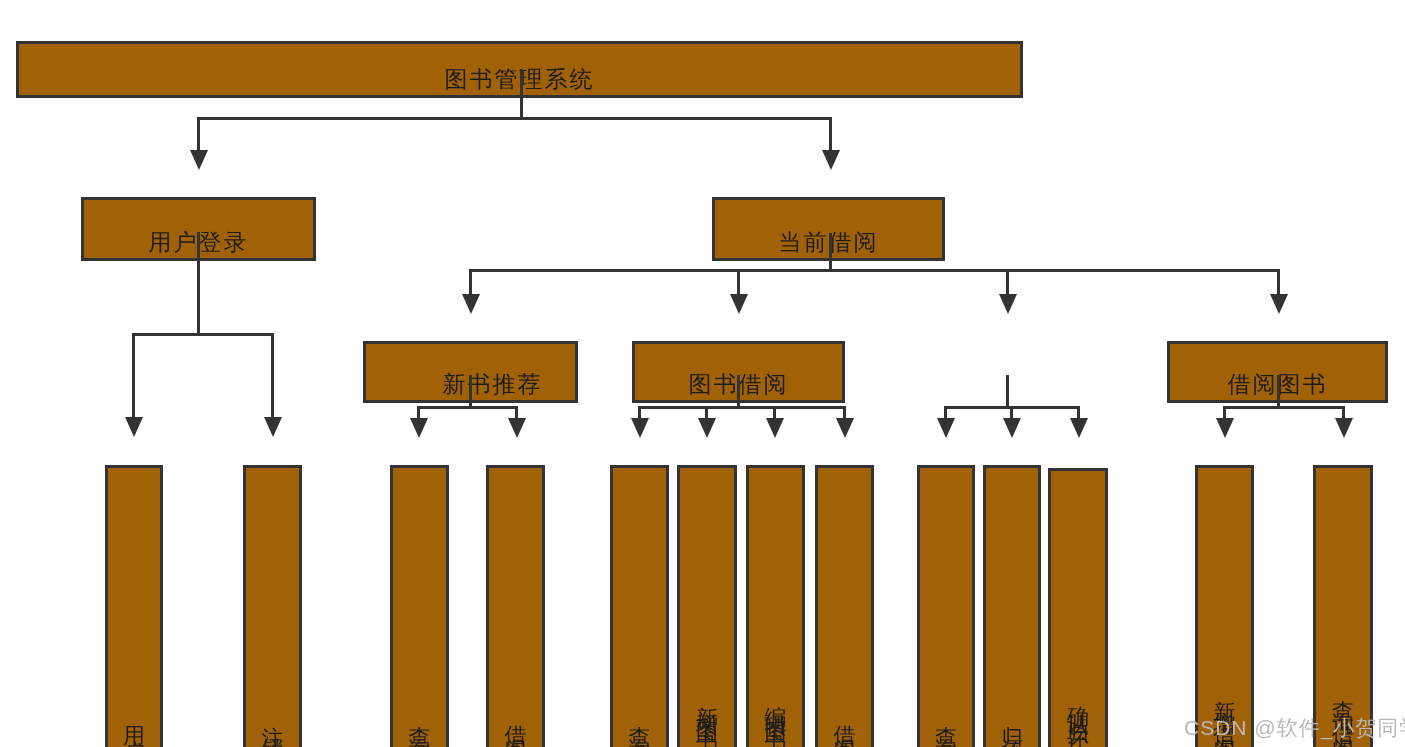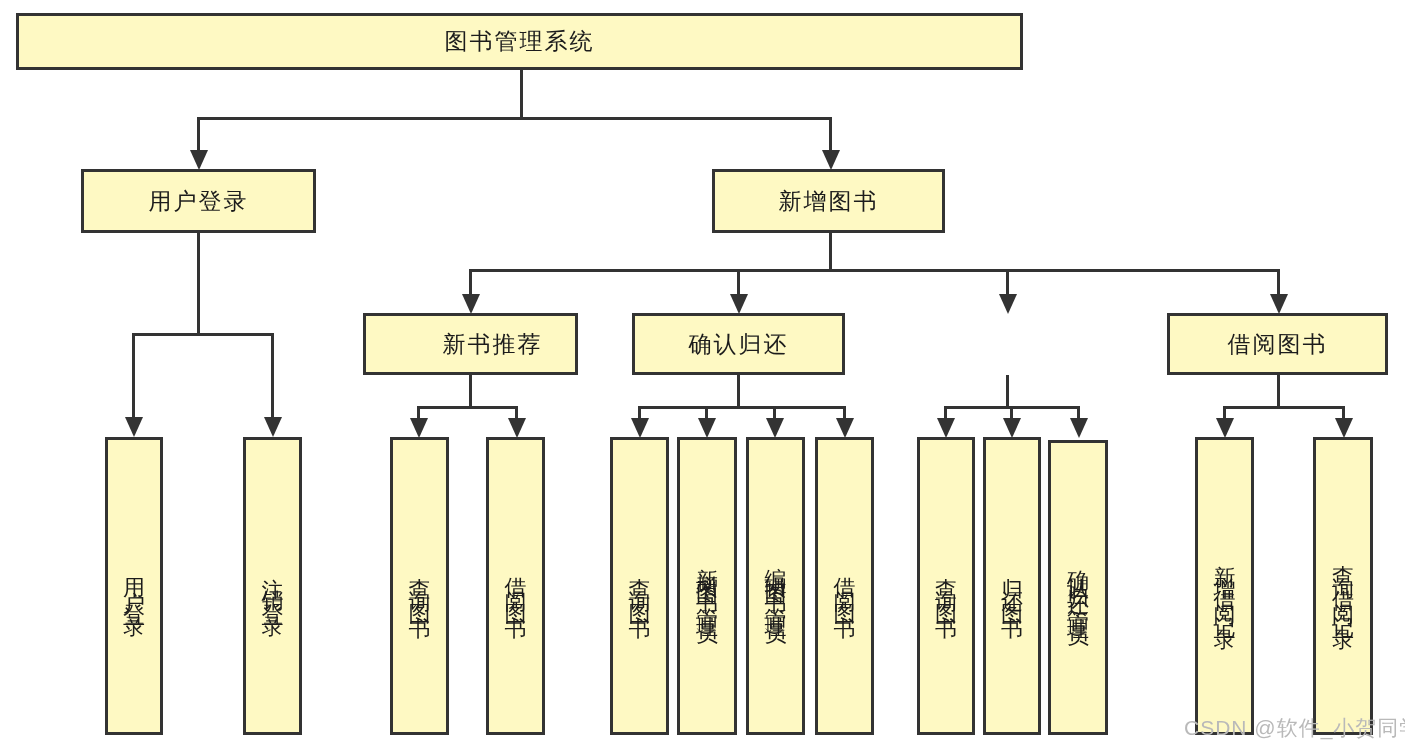--- a/index.html
+++ b/index.html
@@ -14,24 +14,25 @@
     width:1405px;height:747px;
     background:var(--bg);
     overflow:hidden;
     font-family:"Liberation Sans","DejaVu Sans",sans-serif;
     color:var(--text);
   }
   .box{
     position:absolute;
     box-sizing:border-box;
     border:3px solid var(--line);
-    background:#fef9c3;
+    background:#a16207;
     display:flex;
-    align-items:center;
+    align-items:flex-end;
     justify-content:center;
+    margin-top:28px;
   }
   .hdr .label{
     font-size:23px;
     letter-spacing:2px;
     white-space:nowrap;
   }
   .leaf .label{
     writing-mode:vertical-rl;
     text-orientation:mixed;
     font-size:22px;
@@ -72,21 +73,21 @@
   <div class="hl" style="left:197px;top:117px;width:635px;"></div>
   <div class="vl" style="left:197px;top:117px;height:34px;"></div>
   <div class="arrow" style="left:190px;top:150px;"></div>
   <div class="vl" style="left:829px;top:117px;height:34px;"></div>
   <div class="arrow" style="left:822px;top:150px;"></div>
 
   <div class="box hdr" style="left:81px;top:169px;width:235px;height:64px;">
     <span class="label">用户登录</span>
   </div>
   <div class="box hdr" style="left:712px;top:169px;width:233px;height:64px;">
-    <span class="label">新增图书</span>
+    <span class="label">当前借阅</span>
   </div>
 
   <div class="vl" style="left:197px;top:232px;height:103px;"></div>
   <div class="hl" style="left:132px;top:333px;width:142px;"></div>
   <div class="vl" style="left:132px;top:333px;height:85px;"></div>
   <div class="arrow" style="left:125px;top:417px;"></div>
   <div class="vl" style="left:271px;top:333px;height:85px;"></div>
   <div class="arrow" style="left:264px;top:417px;"></div>
 
   <div class="vl" style="left:829px;top:233px;height:38px;"></div>
@@ -97,21 +98,21 @@
   <div class="arrow" style="left:730px;top:294px;"></div>
   <div class="vl" style="left:1006px;top:269px;height:26px;"></div>
   <div class="arrow" style="left:999px;top:294px;"></div>
   <div class="vl" style="left:1277px;top:269px;height:26px;"></div>
   <div class="arrow" style="left:1270px;top:294px;"></div>
 
   <div class="box hdr" style="left:363px;top:313px;width:215px;height:62px;padding-left:44px;">
     <span class="label">新书推荐</span>
   </div>
   <div class="box hdr" style="left:632px;top:313px;width:213px;height:62px;">
-    <span class="label">确认归还</span>
+    <span class="label">图书借阅</span>
   </div>
   <div class="box hdr" style="left:1167px;top:313px;width:221px;height:62px;">
     <span class="label">借阅图书</span>
   </div>
 
   <div class="vl" style="left:469px;top:375px;height:33px;"></div>
   <div class="hl" style="left:417px;top:406px;width:101px;"></div>
   <div class="vl" style="left:417px;top:406px;height:13px;"></div>
   <div class="arrow" style="left:410px;top:418px;"></div>
   <div class="vl" style="left:515px;top:406px;height:13px;"></div>

